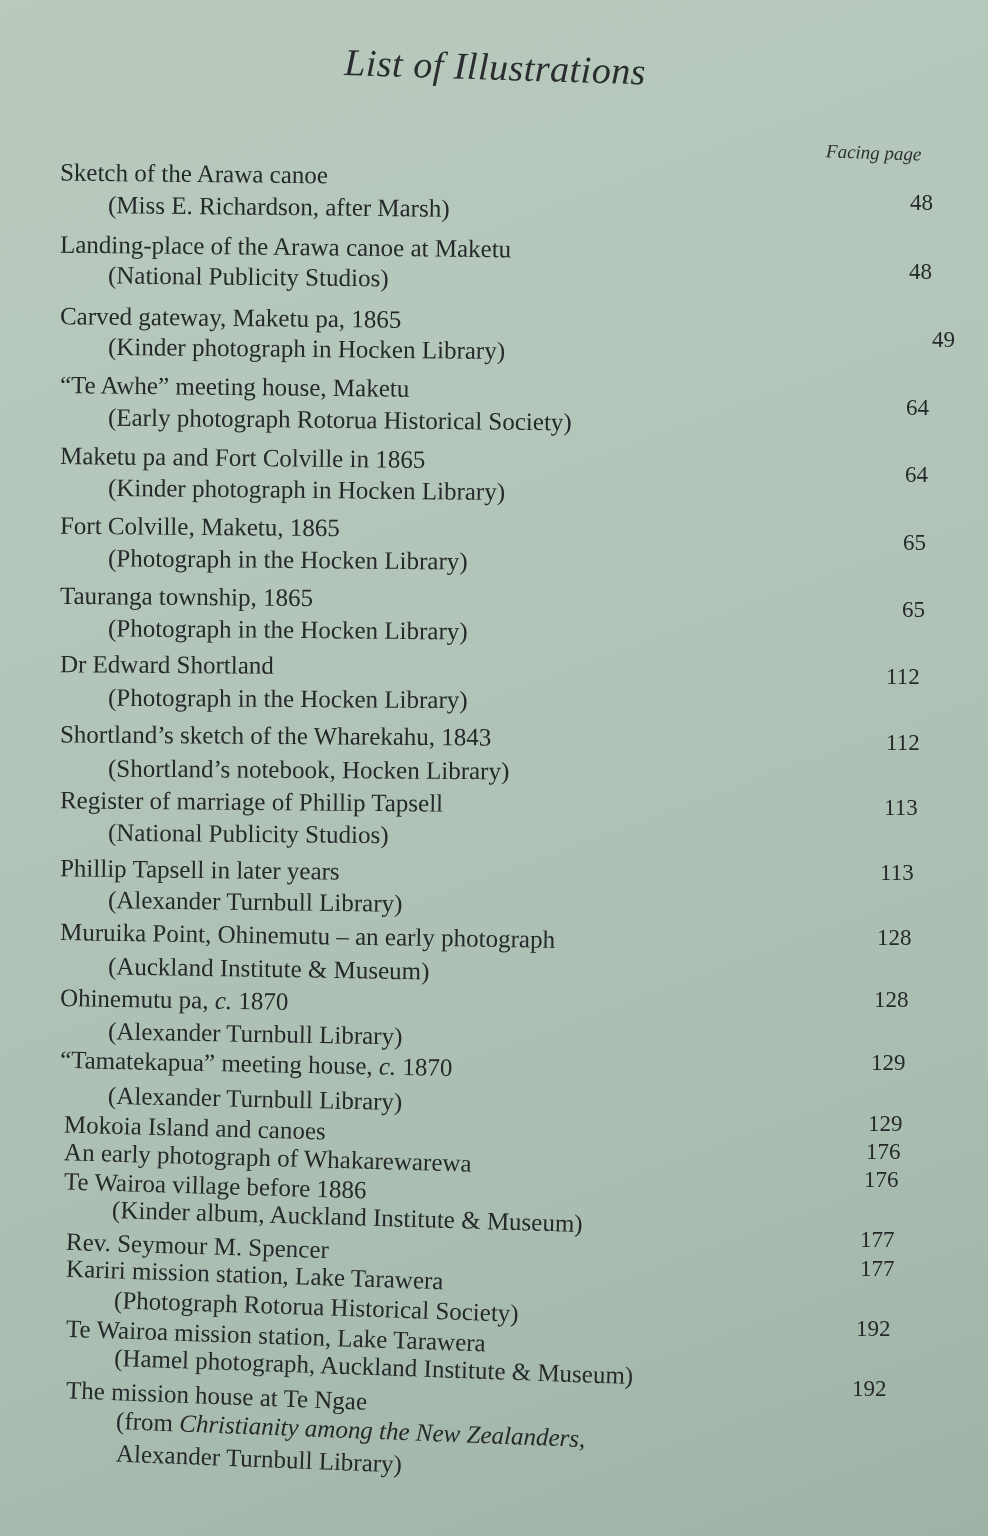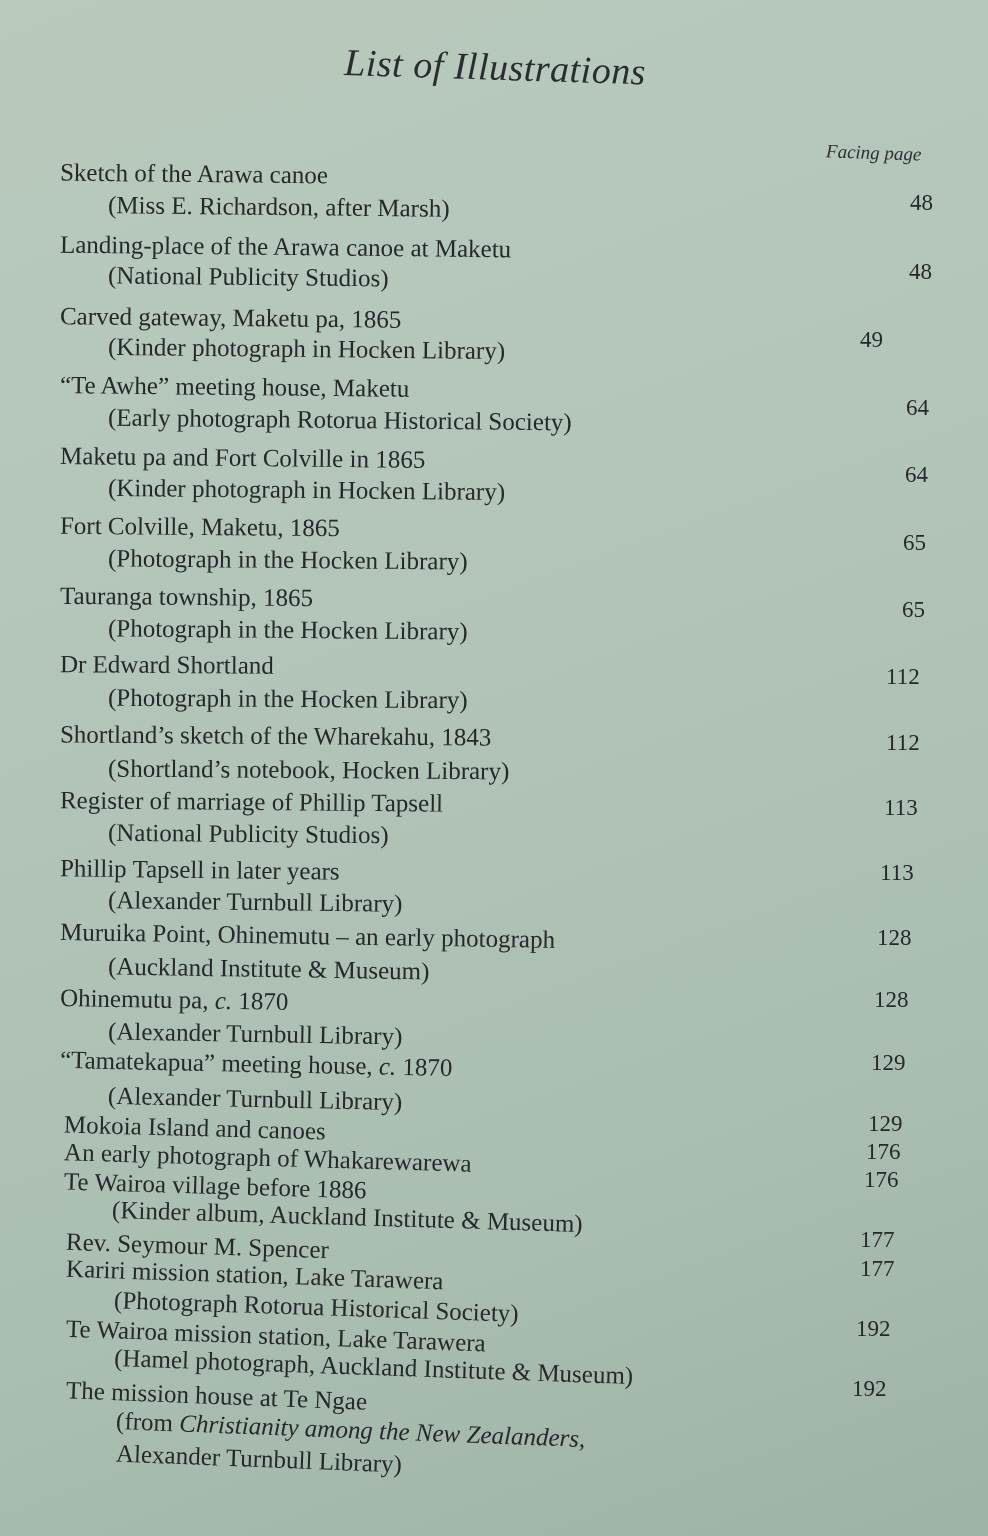--- a/index.html
+++ b/index.html
@@ -44,21 +44,21 @@
 
   <div class="entry" style="top:0">
     <div class="line main" style="top:233px;transform:rotate(0.6deg)">Landing-place of the Arawa canoe at Maketu</div>
     <div class="line sub" style="top:263px;transform:rotate(0.6deg)">(National Publicity Studios)</div>
     <div class="pg" style="left:909px;top:259px">48</div>
   </div>
 
   <div class="entry" style="top:0">
     <div class="line main" style="top:304px;transform:rotate(0.6deg)">Carved gateway, Maketu pa, 1865</div>
     <div class="line sub" style="top:335px;transform:rotate(0.6deg)">(Kinder photograph in Hocken Library)</div>
-    <div class="pg" style="left:860px;top:327px">49</div>
+    <div class="pg" style="left:932px;top:327px">49</div>
   </div>
 
   <div class="entry" style="top:0">
     <div class="line main" style="top:373px;transform:rotate(0.6deg)">“Te Awhe” meeting house, Maketu</div>
     <div class="line sub" style="top:406px;transform:rotate(0.6deg)">(Early photograph Rotorua Historical Society)</div>
     <div class="pg" style="left:906px;top:395px">64</div>
   </div>
 
   <div class="entry" style="top:0">
     <div class="line main" style="top:444px;transform:rotate(0.6deg)">Maketu pa and Fort Colville in 1865</div>

